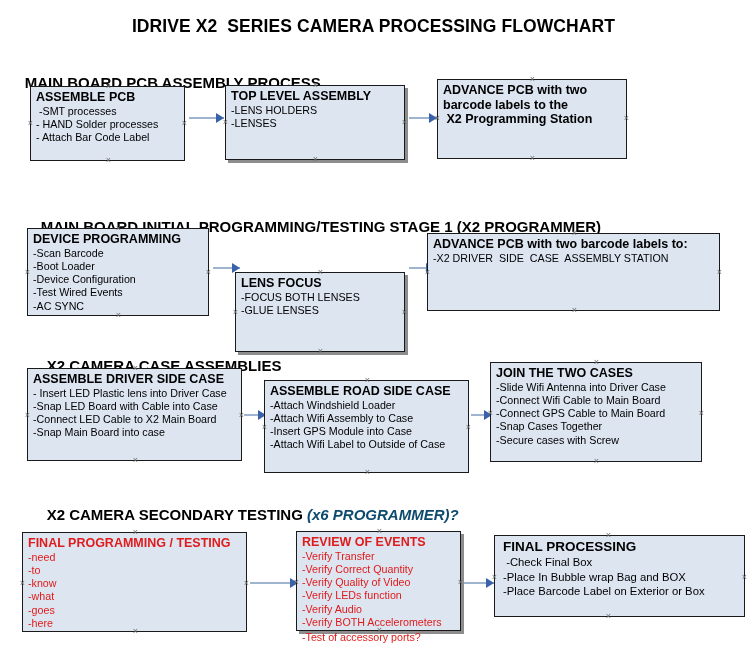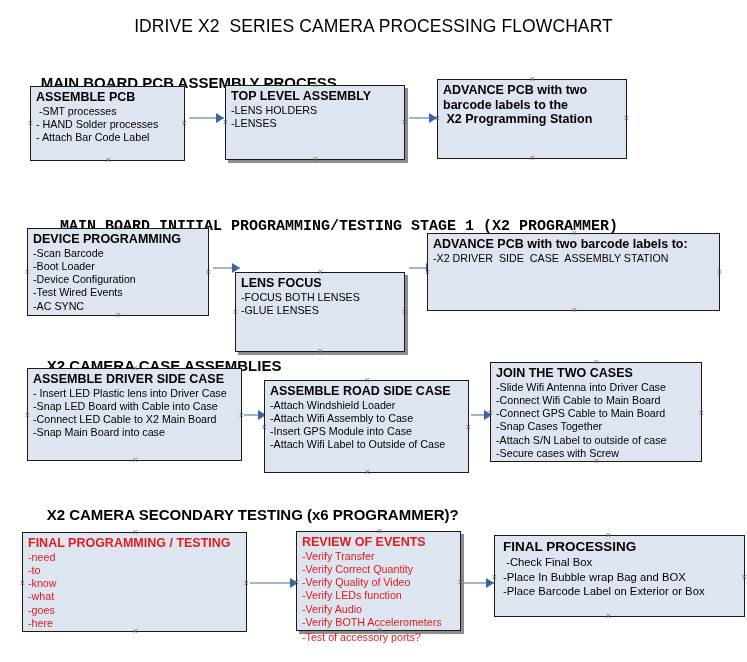--- a/index.html
+++ b/index.html
@@ -11,30 +11,30 @@
     color:#000;
     overflow:hidden;
     position:relative;
   }
   .canvas{position:relative;width:747px;height:662px;}
 
   
   .doc-title{
     position:absolute; left:0; top:16px; width:747px;
     text-align:center;
-    font-size:17.5px; font-weight:normal; letter-spacing:.1px;
+    font-size:17.5px; font-weight:bold; letter-spacing:.1px;
     white-space:pre;
   }
 
   
   .sec-head{
     position:absolute;
     font-size:15px; font-weight:bold; white-space:pre;
   }
-  .sec-head .red{color:#000000;}
+  .sec-head .red{color:#0c4a6e;font-style:italic;}
 
   
   .box{
     position:absolute;
     background:#dde5f1;
     border:1px solid #1a1a1a;
     box-sizing:border-box;
     padding:3px 4px 2px 5px;
     overflow:visible;
   }
@@ -79,21 +79,21 @@
     border-left:8px solid #3a62ab;
   }
 </style>
 </head>
 <body>
 
 <div class="canvas">
 
   <div class="doc-title">IDRIVE X2  SERIES CAMERA PROCESSING FLOWCHART</div>
 
-  <div class="sec-head" style="left:24px;top:57px;">
+  <div class="sec-head" style="left:8px;top:57px;">
     <span>MAIN BOARD PCB ASSEMBLY PROCESS</span>
   </div>
 
   <div class="box" style="left:30px;top:86px;width:155px;height:75px;">
     <span class="bt">ASSEMBLE PCB</span>
     <span class="bl"> -SMT processes</span>
     <span class="bl">- HAND Solder processes</span>
     <span class="bl">- Attach Bar Code Label</span>
     <span class="hx" style="left:-4px;top:33px;"></span>
     <span class="hx" style="right:-4px;top:33px;"></span>
@@ -124,21 +124,21 @@
   <div class="box" style="left:437px;top:79px;width:190px;height:80px;">
     <span class="bt">ADVANCE PCB with two</span>
     <span class="bt">barcode labels to the</span>
     <span class="bt"> X2 Programming Station</span>
     <span class="hx" style="left:-4px;top:35px;"></span>
     <span class="hx" style="right:-4px;top:35px;"></span>
     <span class="hx" style="left:91px;top:-4px;"></span>
     <span class="hx" style="left:91px;bottom:-4px;"></span>
   </div>
 
-  <div class="sec-head" style="left:24px;top:201px;font-family:Liberation Mono, monospace;">
+  <div class="sec-head" style="left:24px;top:201px;">
     <span>MAIN BOARD INITIAL PROGRAMMING/TESTING STAGE 1 (X2 PROGRAMMER)</span>
   </div>
 
   <div class="box" style="left:27px;top:228px;width:182px;height:88px;">
     <span class="bt">DEVICE PROGRAMMING</span>
     <span class="bl">-Scan Barcode</span>
     <span class="bl">-Boot Loader</span>
     <span class="bl">-Device Configuration</span>
     <span class="bl">-Test Wired Events</span>
     <span class="bl">-AC SYNC</span>
@@ -214,21 +214,20 @@
     <span class="shaft"></span>
     <span class="head"></span>
   </div>
 
   <div class="box" style="left:490px;top:362px;width:212px;height:100px;">
     <span class="bt">JOIN THE TWO CASES</span>
     <span class="bl">-Slide Wifi Antenna into Driver Case</span>
     <span class="bl">-Connect Wifi Cable to Main Board</span>
     <span class="bl">-Connect GPS Cable to Main Board</span>
     <span class="bl">-Snap Cases Together</span>
-    <span class="bl">-Attach S/N Label to outside of case</span>
     <span class="bl">-Secure cases with Screw</span>
     <span class="hx" style="left:-4px;top:47px;"></span>
     <span class="hx" style="right:-4px;top:47px;"></span>
     <span class="hx" style="left:102px;top:-4px;"></span>
     <span class="hx" style="left:102px;bottom:-4px;"></span>
   </div>
 
   <div class="sec-head" style="left:30px;top:489px;">
     <span>X2 CAMERA SECONDARY TESTING </span><span class="red">(x6 PROGRAMMER)?</span>
   </div>

